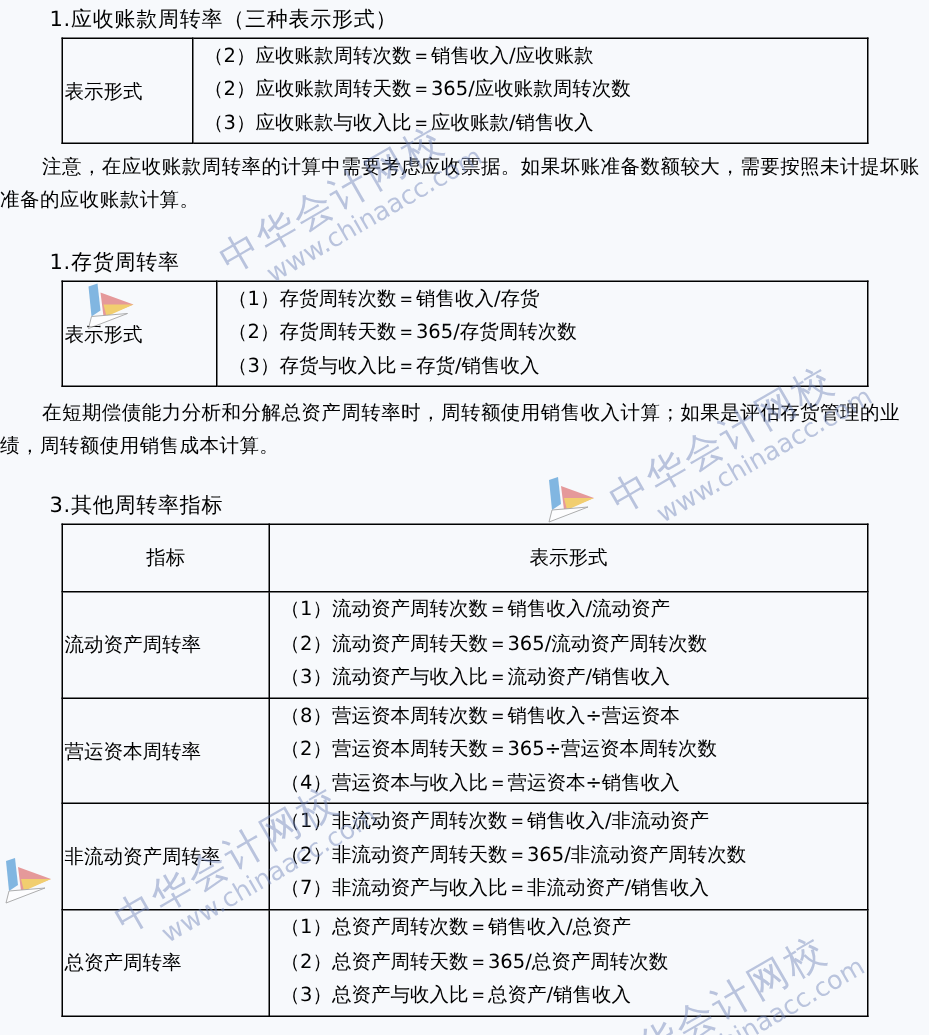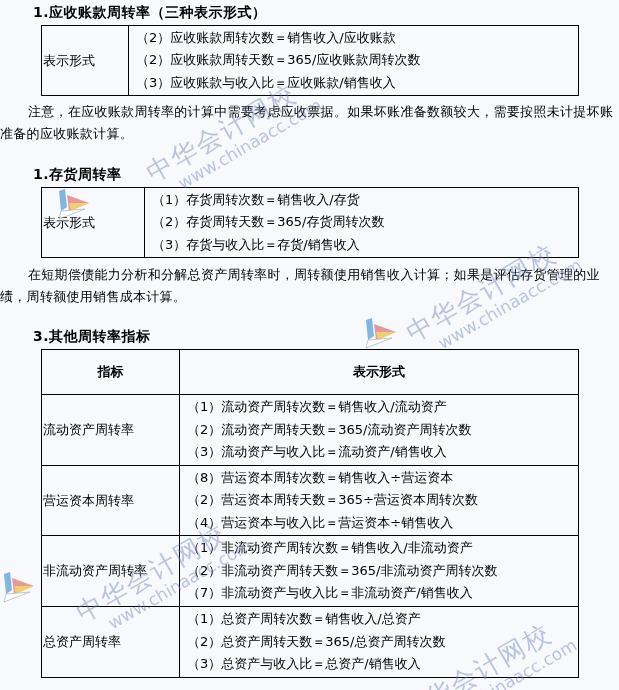--- a/index.html
+++ b/index.html
@@ -3,32 +3,32 @@
 <meta charset="utf-8">
 <style>
   html, body { margin:0; padding:0; }
   body {
     width:619px; height:690px; overflow:hidden; position:relative;
     background:#F7F9FC; color:#000;
     font-family:"DejaVu Sans", "Liberation Sans", sans-serif;
     font-size:13px;
   }
   .heading {
-    position:absolute; left:33px; font-weight:bold; font-size:14px;
+    position:absolute; left:33px; font-weight:normal; font-size:14px;
     letter-spacing:0.5px; white-space:nowrap;
   }
   .para {
     position:absolute; left:0; width:619px; font-size:13px; line-height:22px;
     text-indent:28px; letter-spacing:0.3px;
   }
   table.t { position:absolute; border-collapse:collapse; font-size:13px; }
   table.t td, table.t th {
     border:1.5px solid #000; padding:0; vertical-align:middle;
   }
-  table.t th { font-weight:bold; text-align:center; }
+  table.t th { font-weight:normal; text-align:center; }
   .lbl { text-align:left; padding-left:1px !important; white-space:nowrap; }
   .line { height:22.5px; line-height:22.5px; padding-left:7px; white-space:nowrap; }
   .wm {
     position:absolute; color:#6f83b8; opacity:0.45; white-space:nowrap;
     transform:rotate(-30deg); transform-origin:left top; pointer-events:none;
   }
   .wm .cn { font-size:26px; letter-spacing:2px; font-family:"DejaVu Sans", sans-serif; }
   .wm .url { font-size:17px; display:block; margin-left:22px; margin-top:-4px; }
   .logo { position:absolute; width:40px; height:34px; opacity:0.75; pointer-events:none; }
 </style>

